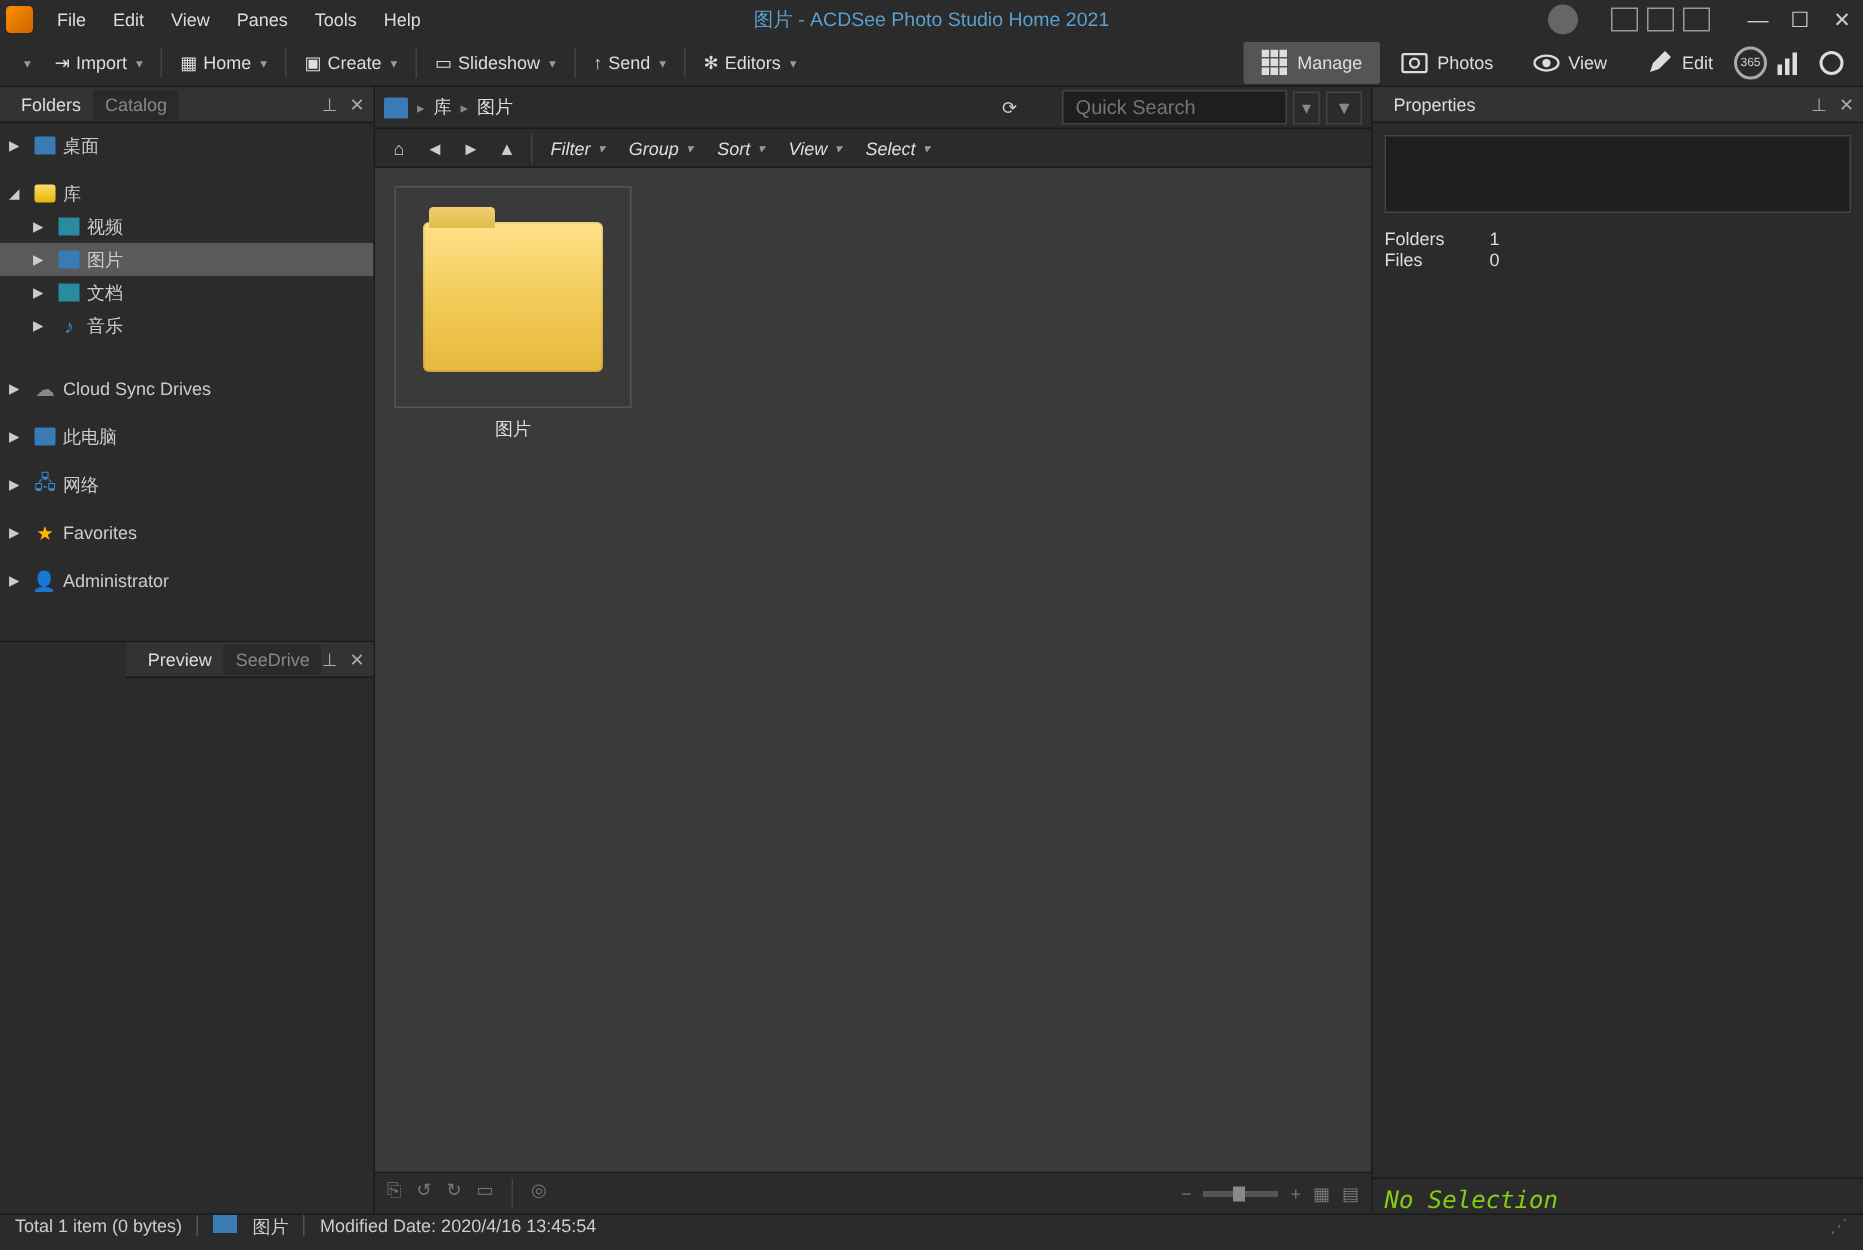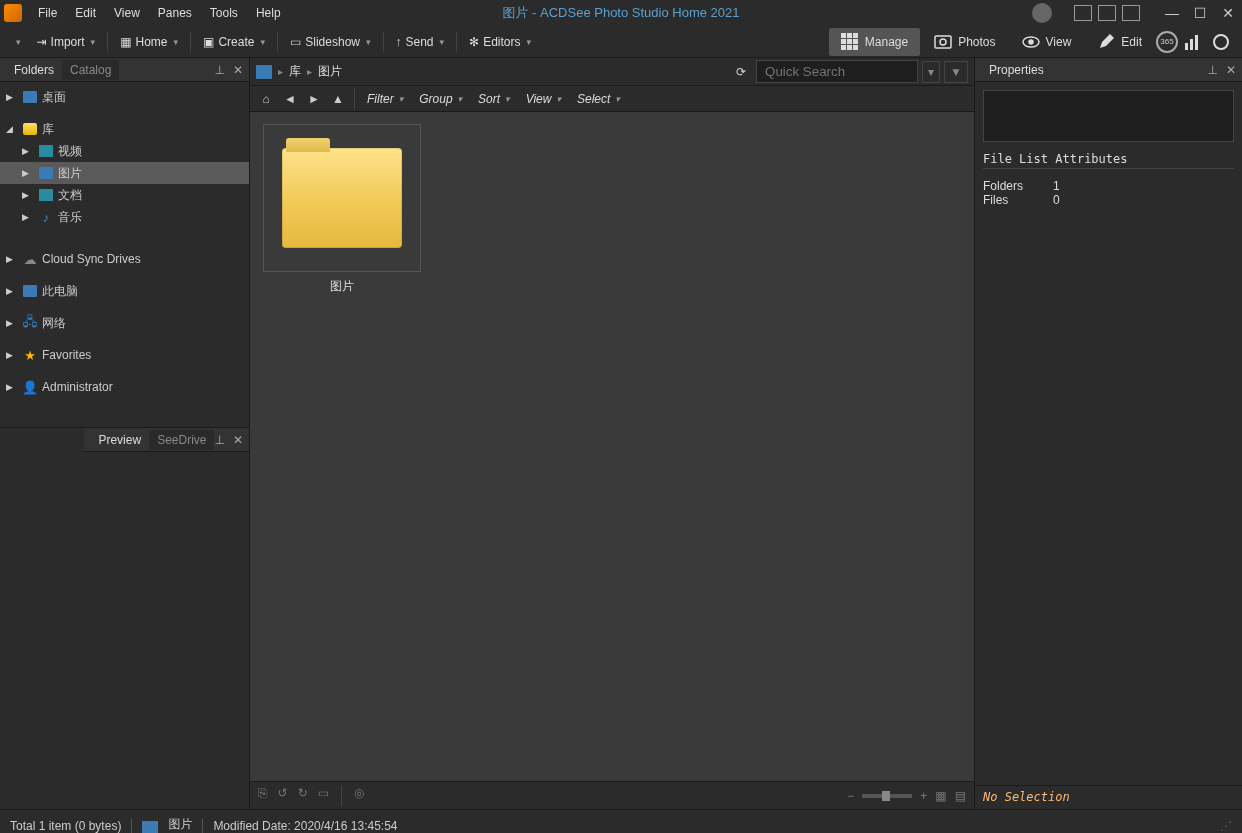--- a/index.html
+++ b/index.html
@@ -50,21 +50,21 @@
 
 .preview-panel { height: 382px; display: flex; flex-direction: column; border-top: 1px solid #1a1a1a; align-items: flex-end; }
 .preview-body { flex: 1; background: #2b2b2b; }
 
 .center-col { flex: 1; display: flex; flex-direction: column; background: #3a3a3a; }
 .breadcrumb { height: 28px; background: #2b2b2b; display: flex; align-items: center; padding: 0 6px; gap: 6px; border-bottom: 1px solid #1a1a1a; }
 .bc-icon { width: 16px; height: 14px; background: #3a7ab5; border-radius: 1px; }
 .bc-text { color: #ddd; }
 .bc-sep { color: #888; font-size: 10px; }
 .search-box { margin-left: auto; display: flex; align-items: center; gap: 4px; }
-.search-input { background: #1e1e1e; border: 1px solid #444; color: #888; padding: 3px 8px; width: 162px; }
+.search-input { background: #1e1e1e; border: 1px solid #444; color: #888; padding: 3px 8px; width: 150px; margin-left: 20px; }
 .refresh-icon { cursor: pointer; color: #ccc; margin-right: 6px; }
 .filter-icon { cursor: pointer; color: #888; padding: 3px 5px; border: 1px solid #444; }
 
 .view-toolbar { height: 26px; background: #2b2b2b; display: flex; align-items: center; padding: 0 6px; gap: 4px; border-bottom: 1px solid #1a1a1a; }
 .nav-btn { width: 20px; height: 20px; display: flex; align-items: center; justify-content: center; color: #ccc; cursor: pointer; }
 .vt-btn { padding: 3px 6px; color: #ddd; cursor: pointer; display: flex; align-items: center; gap: 3px; font-style: italic; }
 
 .content-area { flex: 1; background: #3a3a3a; padding: 12px; overflow: auto; position: relative; }
 .thumb { width: 160px; display: flex; flex-direction: column; align-items: center; gap: 6px; }
 .thumb-frame { width: 158px; height: 148px; border: 1px solid #555; background: #3a3a3a; display: flex; align-items: center; justify-content: center; }
@@ -72,29 +72,29 @@
 .big-folder::before { content: ""; position: absolute; top: -10px; left: 4px; width: 44px; height: 14px; background: linear-gradient(180deg,#f0d070,#e0bb4a); border-radius: 3px 3px 0 0; }
 .thumb-label { color: #ddd; font-size: 12px; }
 
 .bottom-toolbar { height: 28px; background: #2b2b2b; border-top: 1px solid #1a1a1a; display: flex; align-items: center; padding: 0 8px; gap: 10px; }
 .bt-left { display: flex; gap: 10px; }
 .bt-icon { color: #777; cursor: pointer; }
 .bt-right { margin-left: auto; display: flex; align-items: center; gap: 8px; }
 .slider { width: 50px; height: 4px; background: #555; position: relative; }
 .slider::after { content: ""; position: absolute; top: -3px; left: 20px; width: 8px; height: 10px; background: #888; }
 
-.right-col { width: 268px; background: #2b2b2b; border-left: 1px solid #1a1a1a; display: flex; flex-direction: column; }
+.right-col { width: 328px; background: #2b2b2b; border-left: 1px solid #1a1a1a; display: flex; flex-direction: column; }
 .props-body { flex: 1; padding: 8px; display: flex; flex-direction: column; gap: 10px; }
 .props-box { height: 52px; border: 1px solid #444; background: #1e1e1e; }
 .props-section-title { font-family: Consolas, monospace; font-size: 12px; color: #ddd; border-bottom: 1px solid #444; padding-bottom: 2px; }
 .props-row { font-family: Consolas, monospace; font-size: 12px; color: #ddd; display: flex; }
 .props-key { width: 70px; }
-.no-sel { height: 24px; background: #2b2b2b; border-top: 1px solid #1a1a1a; padding: 4px 8px; font-family: Consolas, monospace; font-style: italic; color: #fdba74; font-size: 12px; }
-
-.statusbar { height: 24px; background: #2b2b2b; border-top: 1px solid #1a1a1a; display: flex; align-items: flex-end; padding: 0 10px; gap: 10px; color: #ccc; }
+.no-sel { height: 24px; background: #2b2b2b; border-top: 1px solid #1a1a1a; padding: 4px 8px; font-family: Consolas, monospace; font-style: italic; color: #84cc16; font-size: 16px; }
+
+.statusbar { height: 24px; background: #2b2b2b; border-top: 1px solid #1a1a1a; display: flex; align-items: flex-start; padding: 0 10px; gap: 10px; color: #ccc; }
 .status-sep { width: 1px; height: 14px; background: #555; }
 .status-icon { width: 16px; height: 12px; background: #3a7ab5; }
 .resize-grip { margin-left: auto; color: #666; }
 </style>
 </head>
 <body>
 
 <div class="menubar">
   <div class="app-icon"></div>
   <div class="menu-item">File</div>
@@ -355,21 +355,20 @@
   <div class="right-col">
     <div class="panel-header">
       <div class="panel-tab">Properties</div>
       <div class="panel-ctrls">
         <span class="pin-icon">⊥</span>
         <span class="close-x">✕</span>
       </div>
     </div>
     <div class="props-body">
       <div class="props-box"></div>
-      <div class="props-section-title">File List Attributes</div>
       <div>
         <div class="props-row">
             <span class="props-key">Folders</span>
             <span>1</span>
           </div>
         <div class="props-row">
             <span class="props-key">Files</span>
             <span>0</span>
           </div>
       </div>

